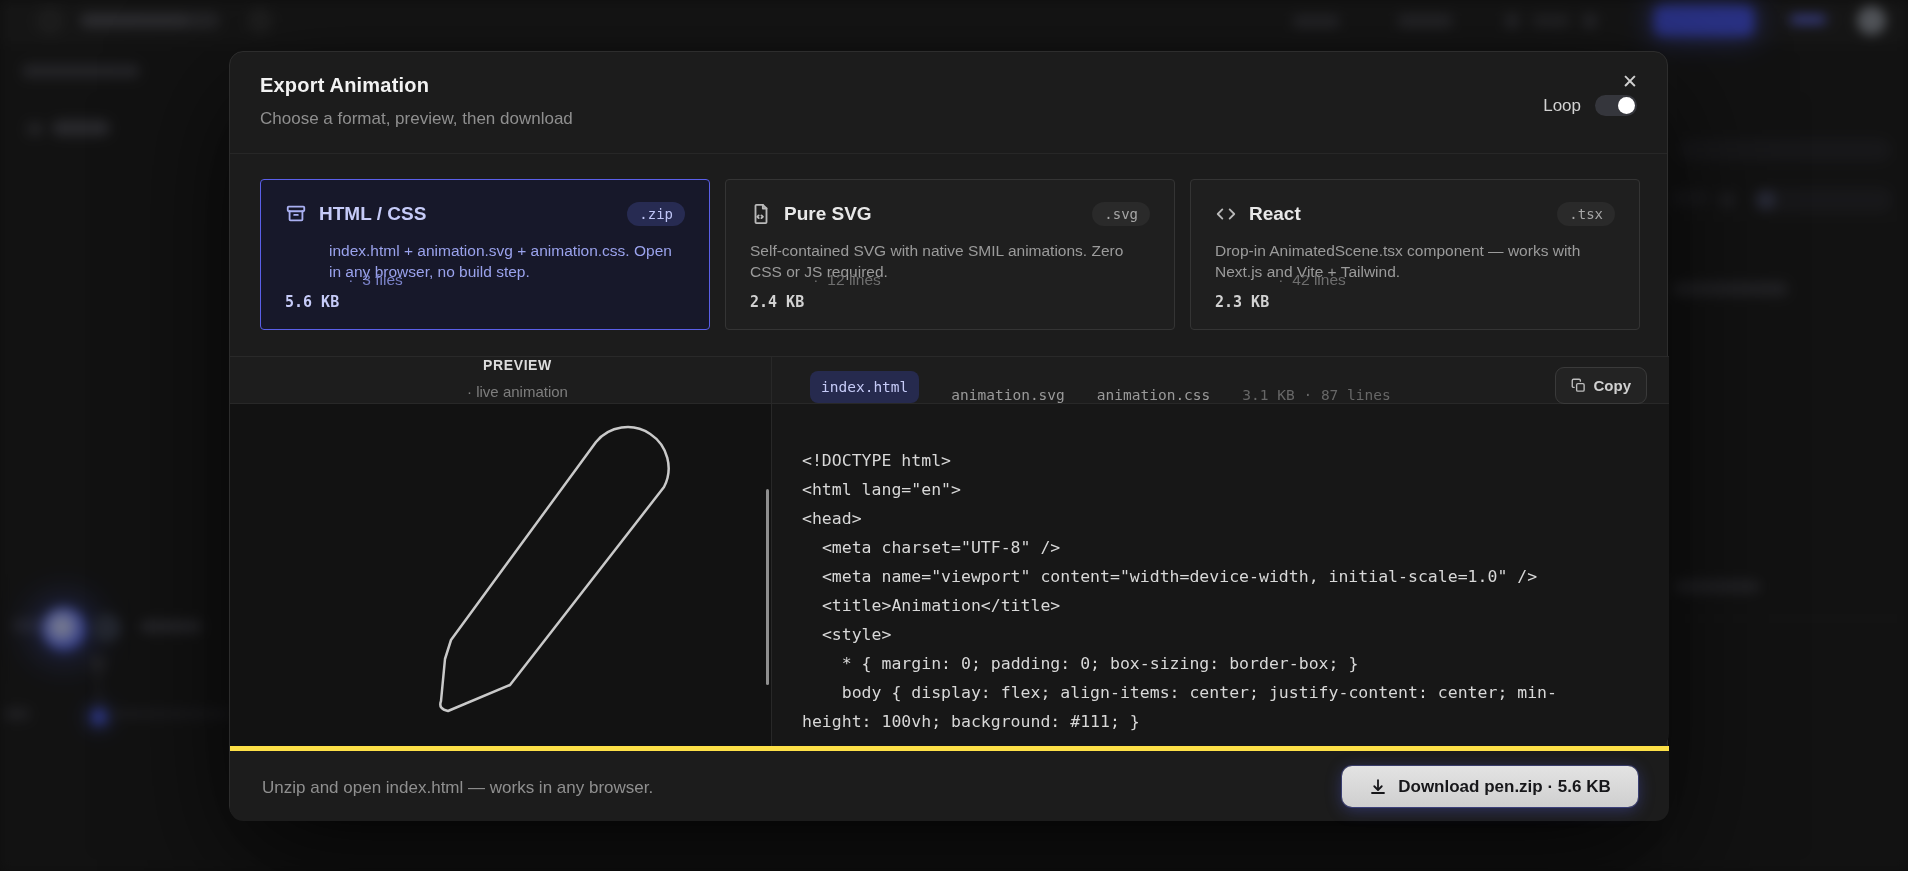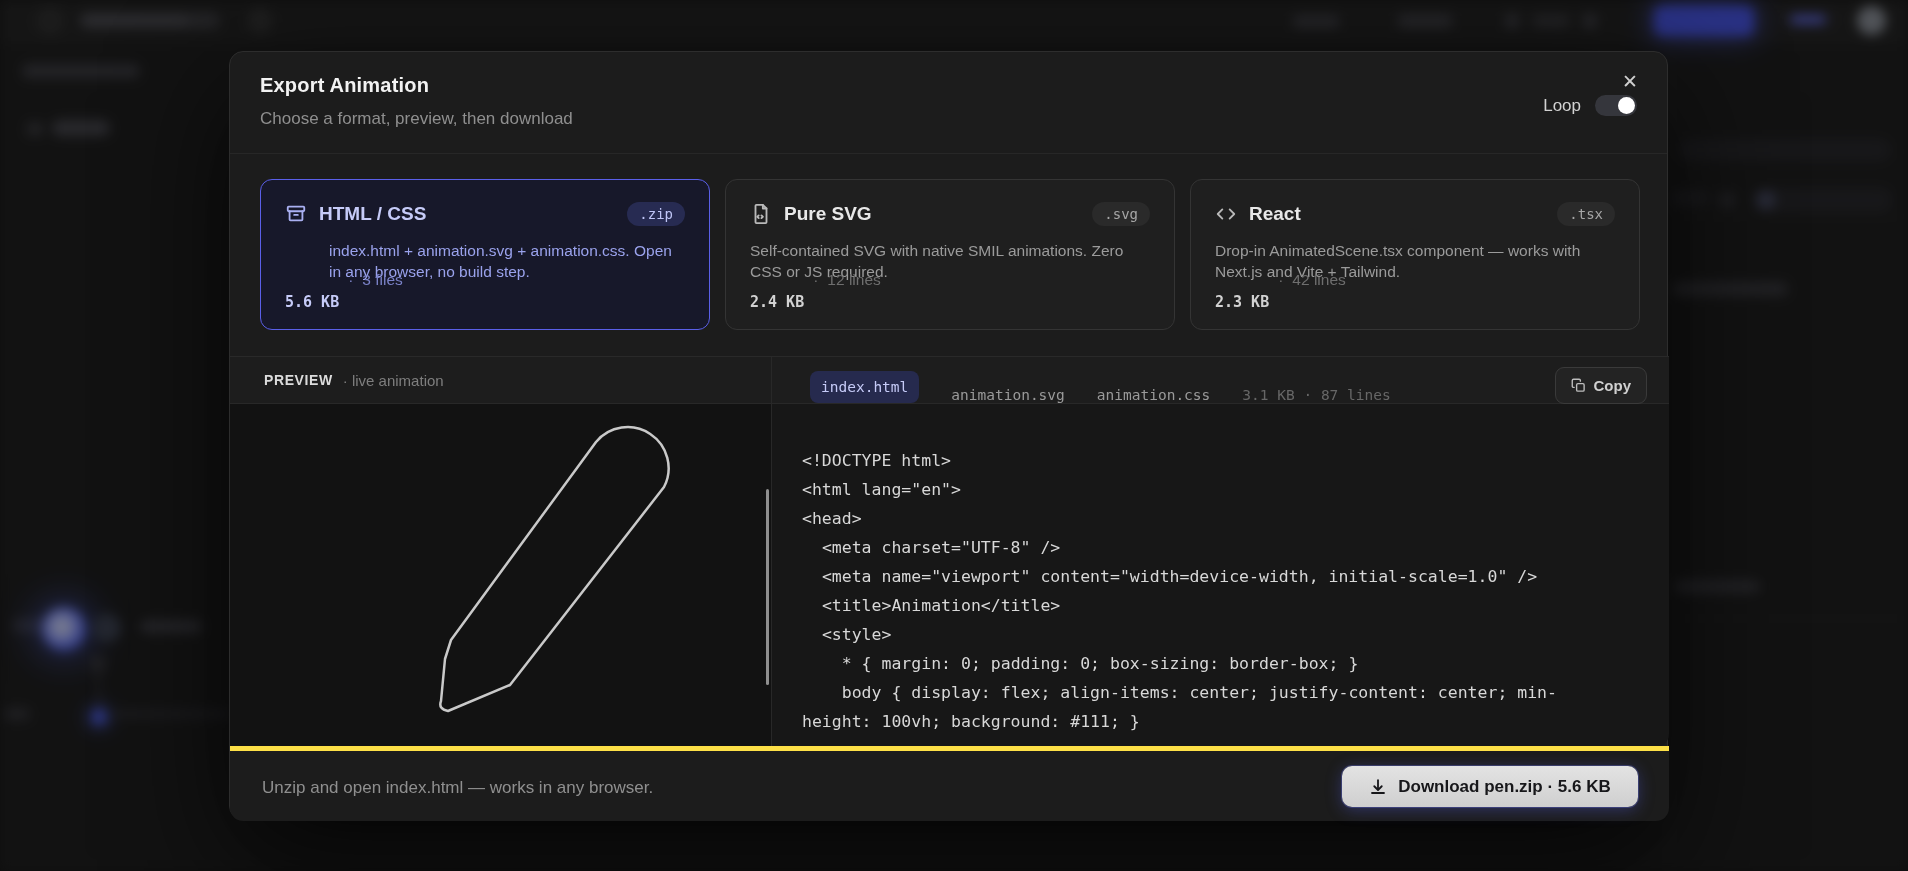--- a/index.html
+++ b/index.html
@@ -34,42 +34,42 @@
   .m-sub { position:absolute; left:30px; top:57px; font-size:17px; color:#8f8f8f; }
   .m-close { position:absolute; right:22px; top:14px; width:30px; height:30px; display:flex; align-items:center; justify-content:center;
     font-size:19px; color:#cfcfcf; cursor:pointer; }
   .loop-row { position:absolute; right:30px; top:43px; display:flex; align-items:center; gap:14px; }
   .loop-label { font-size:17px; color:#d2d2d2; }
   .toggle { position:relative; width:42px; height:21px; border-radius:11px; background:#35363c; cursor:pointer; }
   .toggle .knob { position:absolute; right:2px; top:2px; width:17px; height:17px; border-radius:50%; background:#ffffff; }
 
   
   .cards { position:absolute; left:30px; top:127px; width:1380px; height:151px; display:flex; gap:15px; }
-  .card { position:relative; width:450px; height:151px; border-radius:12px; background:#1f1f1f; border:1px solid #343434; padding:22px 24px; cursor:pointer; }
+  .card { position:relative; width:450px; height:151px; border-radius:4px; background:#1f1f1f; border:1px solid #343434; padding:22px 24px; cursor:pointer; }
   .card.selected { background:#17182a; border:1.5px solid #5a5fe8; }
   .card-head { display:flex; align-items:center; gap:12px; }
   .card-icon { width:22px; height:22px; color:#b9b9b9; flex:0 0 auto; }
   .card.selected .card-icon { color:#aab0f2; }
   .card-name { font-size:19px; font-weight:700; color:#e8e8e8; }
   .card.selected .card-name { color:#c6cbf8; }
   .card-badge { margin-left:auto; font-family:"DejaVu Sans Mono", monospace; font-size:14px; color:#a6a6a6;
     background:#2a2a2a; border-radius:999px; padding:4px 12px; }
   .card.selected .card-badge { background:#272b52; color:#bfc5f7; }
   .card-desc { margin-top:14px; font-size:15.5px; line-height:21px; color:#9b9b9b; max-width:402px; }
   .card.selected .card-desc { color:#9aa2ec;margin-left:44px; }
   .card-meta { position:absolute; left:24px; bottom:18px; display:flex; align-items:center; gap:9px; font-size:15.5px; color:#6e6e6e; }
   .card-size { font-family:"DejaVu Sans Mono", monospace; font-size:15px; font-weight:700; color:#d2d2d2;margin-top:44px; }
   .card.selected .card-size { color:#c6cbf8; }
   .card.selected .card-meta { color:#7b82c8; }
 
   
   .content { position:absolute; left:0; top:304px; width:1439px; height:390px; border-top:1px solid #292929; }
   .preview-pane { position:absolute; left:0; top:0; width:541px; height:390px; }
   .preview-strip { position:absolute; left:0; top:0; width:541px; height:47px; background:#1d1d1d; border-bottom:1px solid #282828;
-    display:flex; align-items:center; gap:10px; padding:0 0 0 34px; }
+    display:flex; align-items:center; gap:10px; padding:0 0 0 34px;flex-direction:column; }
   .preview-label { font-size:14px; font-weight:700; letter-spacing:.6px; color:#dcdcdc; }
   .preview-sub { font-size:15px; color:#7e7e7e; }
   .preview-canvas { position:absolute; left:0; top:47px; width:541px; height:343px; background:#121212; }
   .preview-scrollbar { position:absolute; right:2px; top:85px; width:3px; height:196px; border-radius:2px; background:#8f8f8f; }
 
   .code-pane { position:absolute; left:541px; top:0; width:898px; height:390px; background:#171717; border-left:1px solid #282828;
     border-bottom-right-radius:13px; overflow:hidden; }
   .code-strip { position:absolute; left:0; top:0; width:898px; height:47px; background:#1d1d1d; border-bottom:1px solid #282828;
     display:flex; align-items:flex-end; gap:32px; padding-left:38px; font-family:"DejaVu Sans Mono", monospace; }
   .tab { font-size:14.5px; color:#9a9a9a; cursor:pointer; }

